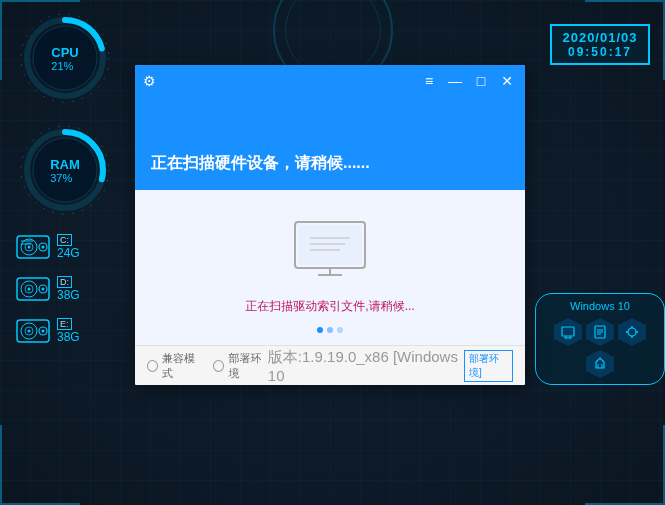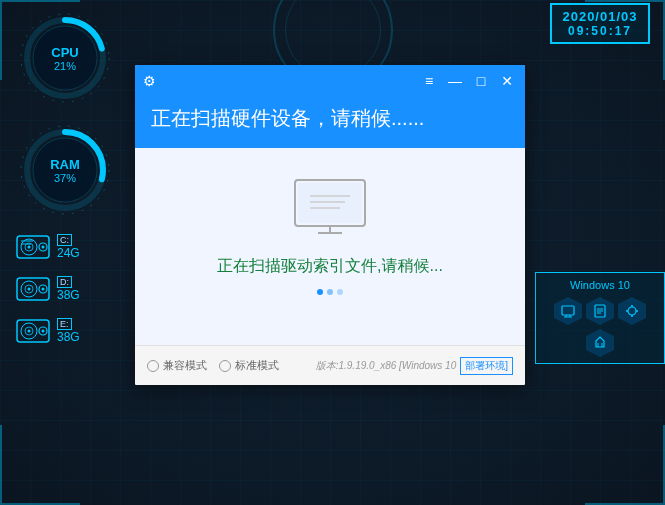--- a/index.html
+++ b/index.html
@@ -58,21 +58,20 @@
     .gauge-svg {
       width: 100px;
       height: 100px;
     }
 
     .gauge-label {
       position: absolute;
       top: 50%;
       left: 50%;
       transform: translate(-50%, -50%);
-      text-align: center;
       color: #00c8ff;
     }
 
     .gauge-title {
       font-size: 13px;
       font-weight: bold;
       display: block;
     }
 
     .gauge-value {
@@ -118,21 +117,21 @@
     .right-panel {
       position: absolute;
       right: 0;
       top: 0;
       width: 130px;
       height: 413px;
       z-index: 1;
       display: flex;
       flex-direction: column;
       align-items: center;
-      padding-top: 3px;
+      padding-top: 24px;
       gap: 8px;
     }
 
     
     .datetime-display {
       border: 2px solid #00c8ff;
       padding: 4px 10px;
       color: #00c8ff;
       text-align: center;
       background: rgba(0,40,60,0.5);
@@ -244,43 +243,44 @@
       justify-content: center;
     }
 
     .window-header {
       background: #1890ff;
       padding: 8px 16px 16px;
     }
 
     .window-title {
       color: white;
-      font-size: 20px;
-      font-weight: 400;
+      font-size: 16px;
+      font-weight: 700;
+      margin-top: 48px;
     }
 
     .window-body {
       background: #f0f5ff;
       padding: 20px;
       display: flex;
       flex-direction: column;
       align-items: center;
       height: calc(100% - 80px);
     }
 
     
     .monitor-icon {
       width: 80px;
       height: 60px;
       margin: 10px auto;
     }
 
     .scanning-text {
-      color: #15803d;
-      font-size: 16px;
+      color: #be185d;
+      font-size: 12px;
       margin-top: 8px;
     }
 
     
     .loading-dots {
       display: flex;
       gap: 4px;
       margin-top: 12px;
     }
 
@@ -323,23 +323,22 @@
     }
 
     .radio-circle {
       width: 12px;
       height: 12px;
       border-radius: 50%;
       border: 1px solid #999;
     }
 
     .footer-version {
-      font-size: 10px;
+      font-size: 15px;
       color: #999;
-      font-style: italic;
     }
 
     .footer-deploy {
       font-size: 10px;
       color: #1890ff;
       border: 1px solid #1890ff;
       padding: 1px 4px;
     }
 
     
@@ -497,21 +496,21 @@
 
 </div>
 
 <div class="right-panel">
 
   <div class="datetime-display">
     <div class="date-text">2020/01/03</div>
     <div class="time-text">09:50:17</div>
   </div>
 
-  <div class="win-badge" style="margin-top: 220px;">
+  <div class="win-badge" style="margin-top: 220px; border-radius: 17px;">
     <div>Windows 10</div>
     <div class="win-icons">
 
       <div class="hex-icon">
         <svg width="14" height="14" viewBox="0 0 14 14">
           <rect x="1" y="2" width="12" height="9" rx="1" fill="none" stroke="#00c8ff" stroke-width="1.2"></rect>
           <line x1="5" y1="11" x2="5" y2="13" stroke="#00c8ff" stroke-width="1"></line>
           <line x1="9" y1="11" x2="9" y2="13" stroke="#00c8ff" stroke-width="1"></line>
           <line x1="3" y1="13" x2="11" y2="13" stroke="#00c8ff" stroke-width="1"></line>
         </svg>
@@ -587,21 +586,21 @@
   </div>
 
   <div class="window-footer">
     <div class="footer-radios">
       <label class="radio-item">
         <div class="radio-circle"></div>
         <span>兼容模式</span>
       </label>
       <label class="radio-item">
         <div class="radio-circle"></div>
-        <span>标准模式</span>
+        <span>部署环境</span>
       </label>
     </div>
     <div style="display:flex; align-items:center; gap:4px;">
       <span class="footer-version">版本:1.9.19.0_x86 [Windows 10</span>
       <span class="footer-deploy">部署环境]</span>
     </div>
   </div>
 
 </div>
 

